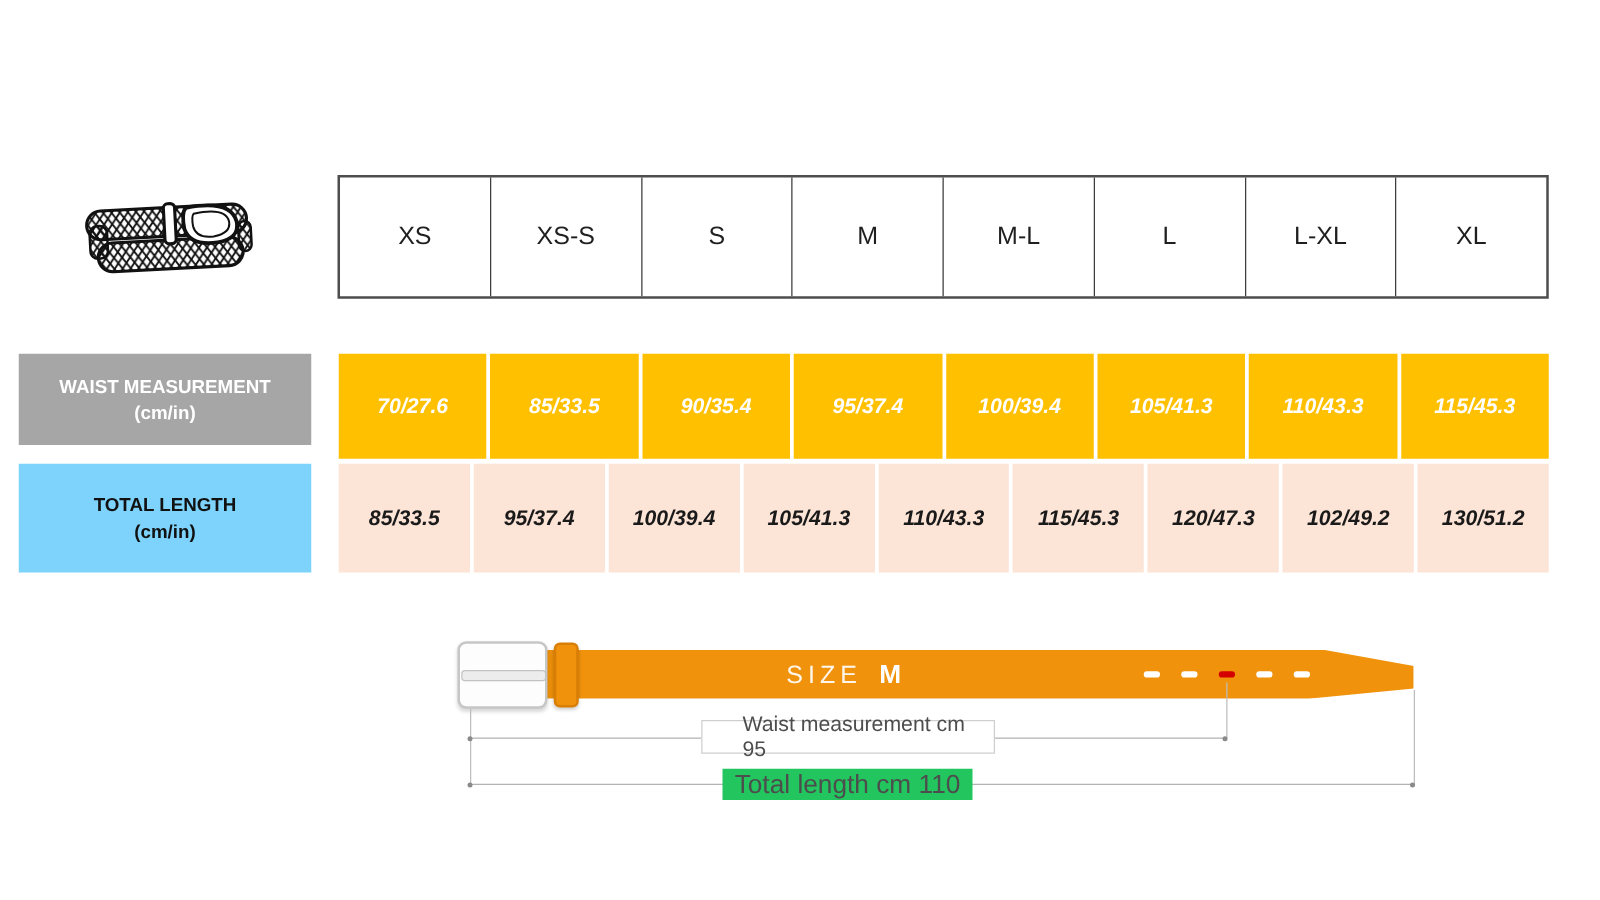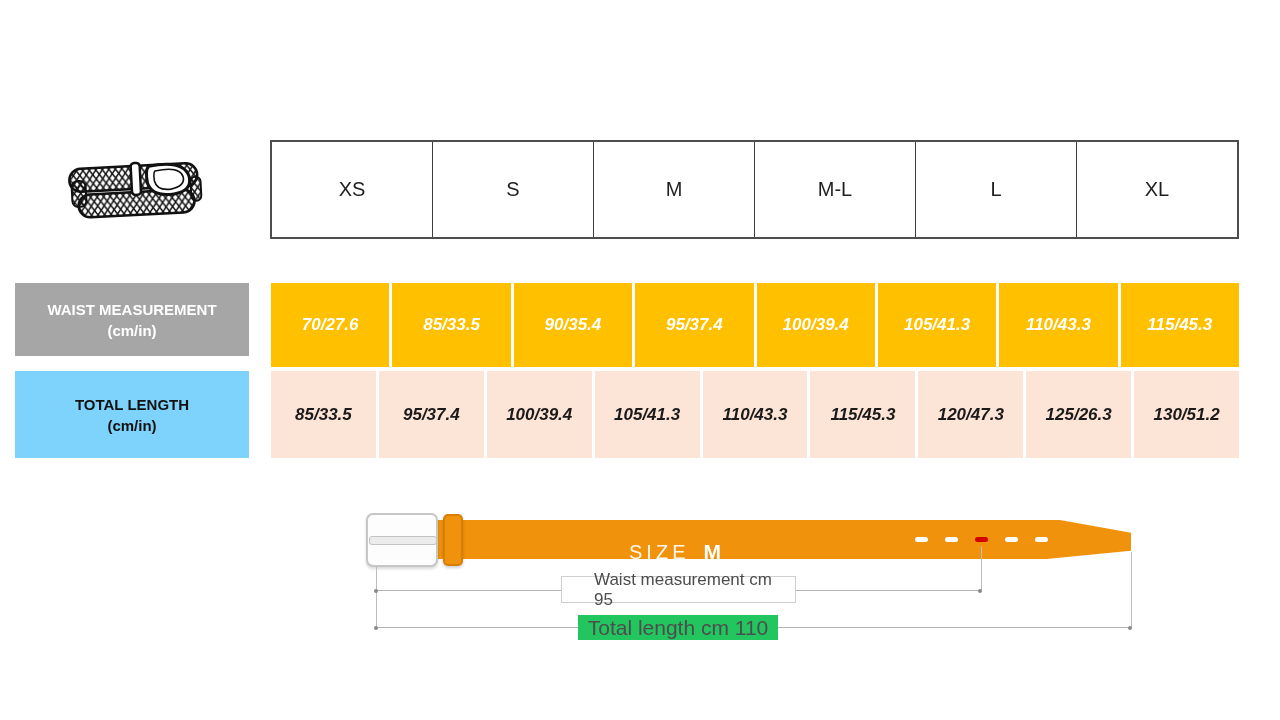--- a/index.html
+++ b/index.html
@@ -59,21 +59,21 @@
     position:absolute;left:369px;top:536px;width:68px;height:9px;background:#ececec;
     border:1.5px solid #c2c2c2;border-radius:3px;box-sizing:border-box;
   }
   .keeper{
     position:absolute;left:443px;top:514px;width:20px;height:52px;background:#f0920b;
     border:2px solid #d87e04;border-radius:5px;box-sizing:border-box;
     box-shadow:0 2px 3px rgba(0,0,0,0.18);
   }
   .size-label{
     position:absolute;left:560px;top:527px;width:230px;height:26px;
-    display:flex;align-items:center;justify-content:center;gap:14px;color:#ffffff;margin-top:12px;
+    display:flex;align-items:center;justify-content:center;gap:14px;color:#ffffff;
   }
   .size-word{font-size:20px;letter-spacing:4px;color:rgba(255,255,255,0.92);}
   .size-value{font-size:21px;font-weight:bold;}
   .holes{
     position:absolute;left:915px;top:537px;display:flex;gap:17px;align-items:center;
   }
   .hole{width:13px;height:5px;border-radius:2.5px;background:#ffffff;}
   .hole.red{background:#d40000;}
 
   .vline{position:absolute;width:1px;background:#bdbdbd;}
@@ -116,24 +116,26 @@
       <rect x="14" y="28" width="14" height="26" rx="6" fill="url(#braid)" stroke="#111" stroke-width="2"></rect>
       <rect x="133" y="30" width="10" height="24" rx="5" fill="url(#braid)" stroke="#111" stroke-width="2"></rect>
       <rect x="74" y="13" width="9" height="32" rx="3.5" fill="#ffffff" stroke="#111" stroke-width="2.5"></rect>
       <path d="M92 17 Q128 12 132 30 Q134 44 116 46 Q94 48 90 34 Q88 21 92 17 Z" fill="#ffffff" stroke="#111" stroke-width="3"></path>
       <path d="M98 22 Q124 18 126 30 Q127 39 113 41 Q99 42 97 32 Q96 24 98 22 Z" fill="#ffffff" stroke="#111" stroke-width="1.6"></path>
     </g>
   </svg>
 
   <div class="size-header">
       <div class="hcell">XS</div>
+      <div class="hcell">XS-S</div>
       <div class="hcell">S</div>
       <div class="hcell">M</div>
       <div class="hcell">M-L</div>
       <div class="hcell">L</div>
+      <div class="hcell">L-XL</div>
       <div class="hcell">XL</div>
     </div>
 
   <div class="row-label waist">
     <span>WAIST MEASUREMENT</span>
     <span>(cm/in)</span>
   </div>
   <div class="row-label length">
     <span>TOTAL LENGTH</span>
     <span>(cm/in)</span>
@@ -150,21 +152,21 @@
       <div class="cell yellow">115/45.3</div>
     </div>
   <div class="value-row length">
       <div class="cell peach">85/33.5</div>
       <div class="cell peach">95/37.4</div>
       <div class="cell peach">100/39.4</div>
       <div class="cell peach">105/41.3</div>
       <div class="cell peach">110/43.3</div>
       <div class="cell peach">115/45.3</div>
       <div class="cell peach">120/47.3</div>
-      <div class="cell peach">125/26.3</div>
+      <div class="cell peach">102/49.2</div>
       <div class="cell peach">130/51.2</div>
     </div>
 
   <div class="belt-strap"></div>
   <div class="buckle"></div>
   <div class="prong"></div>
   <div class="keeper"></div>
 
   <div class="size-label">
     <span class="size-word">SIZE</span>

